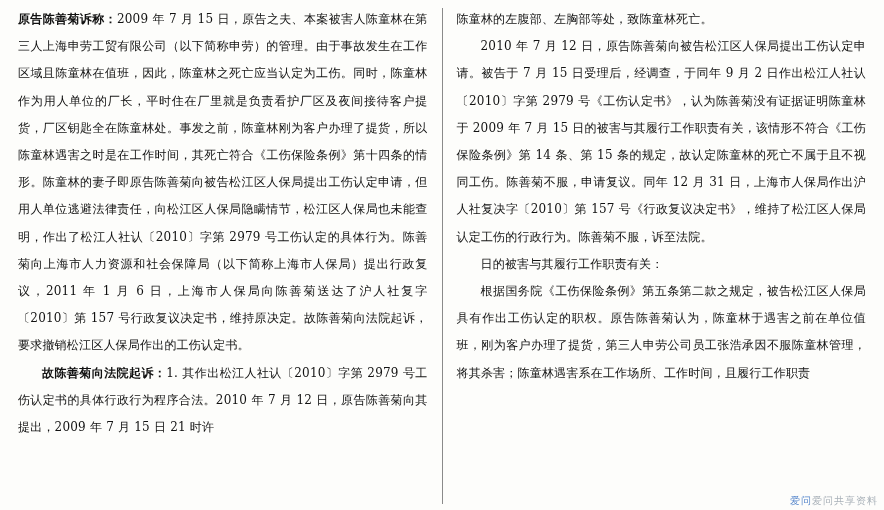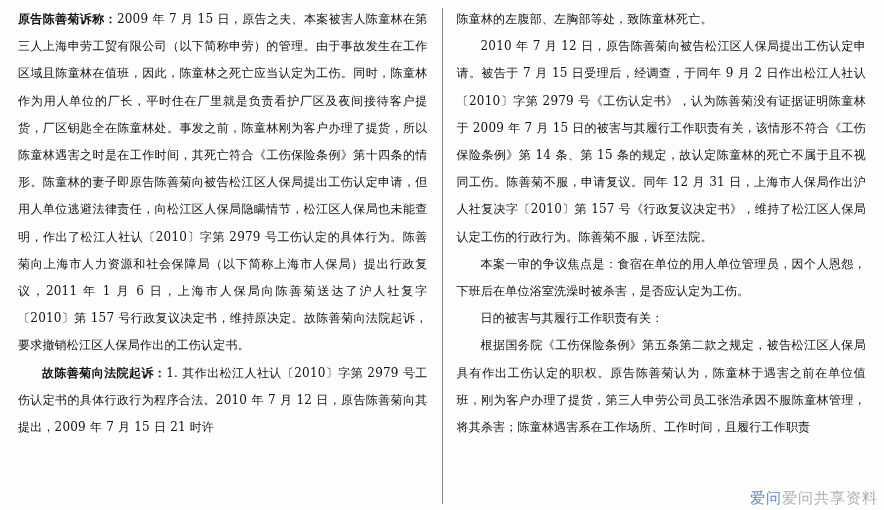--- a/index.html
+++ b/index.html
@@ -57,21 +57,21 @@
   p.indent {
     text-indent: 2em;
   }
   .bold {
     font-weight: bold;
   }
   .watermark {
     position: absolute;
     right: 6px;
     bottom: 2px;
-    font-size: 15px;
+    font-size: 10px;
     color: #9aa4ad;
     font-family: "DejaVu Sans", "Liberation Sans", sans-serif;
     letter-spacing: 1px;
     opacity: 0.85;
   }
   .watermark .blue {
     color: #3c74c4;
   }
 </style>
 </head>
@@ -83,21 +83,20 @@
     <div class="col left">
       <p class="para"><span class="bold">原告陈善菊诉称：</span><span>2009 年 7 月 15 日，原告之夫、本案被害人陈童林在第三人上海申劳工贸有限公司（以下简称申劳）的管理。由于事故发生在工作区域且陈童林在值班，因此，陈童林之死亡应当认定为工伤。同时，陈童林作为用人单位的厂长，平时住在厂里就是负责看护厂区及夜间接待客户提货，厂区钥匙全在陈童林处。事发之前，陈童林刚为客户办理了提货，所以陈童林遇害之时是在工作时间，其死亡符合《工伤保险条例》第十四条的情形。陈童林的妻子即原告陈善菊向被告松江区人保局提出工伤认定申请，但用人单位逃避法律责任，向松江区人保局隐瞒情节，松江区人保局也未能查明，作出了松江人社认〔2010〕字第 2979 号工伤认定的具体行为。陈善菊向上海市人力资源和社会保障局（以下简称上海市人保局）提出行政复议，2011 年 1 月 6 日，上海市人保局向陈善菊送达了沪人社复字〔2010〕第 157 号行政复议决定书，维持原决定。故陈善菊向法院起诉，要求撤销松江区人保局作出的工伤认定书。</span></p>
       <p class="para indent"><span class="bold">故陈善菊向法院起诉：</span><span>1. 其作出松江人社认〔2010〕字第 2979 号工伤认定书的具体行政行为程序合法。2010 年 7 月 12 日，原告陈善菊向其提出，2009 年 7 月 15 日 21 时许</span></p>
     </div>
 
     <div class="divider"></div>
 
     <div class="col right">
       <p class="para"><span>陈童林的左腹部、左胸部等处，致陈童林死亡。</span></p>
       <p class="para indent"><span>2010 年 7 月 12 日，原告陈善菊向被告松江区人保局提出工伤认定申请。被告于 7 月 15 日受理后，经调查，于同年 9 月 2 日作出松江人社认〔2010〕字第 2979 号《工伤认定书》，认为陈善菊没有证据证明陈童林于 2009 年 7 月 15 日的被害与其履行工作职责有关，该情形不符合《工伤保险条例》第 14 条、第 15 条的规定，故认定陈童林的死亡不属于且不视同工伤。陈善菊不服，申请复议。同年 12 月 31 日，上海市人保局作出沪人社复决字〔2010〕第 157 号《行政复议决定书》，维持了松江区人保局认定工伤的行政行为。陈善菊不服，诉至法院。</span></p>
-      <p class="para indent"><span>本案一审的争议焦点是：食宿在单位的用人单位管理员，因个人恩怨，下班后在单位浴室洗澡时被杀害，是否应认定为工伤。</span></p>
       <p class="para indent"><span>日的被害与其履行工作职责有关：</span></p>
       <p class="para indent"><span>根据国务院《工伤保险条例》第五条第二款之规定，被告松江区人保局具有作出工伤认定的职权。原告陈善菊认为，陈童林于遇害之前在单位值班，刚为客户办理了提货，第三人申劳公司员工张浩承因不服陈童林管理，将其杀害；陈童林遇害系在工作场所、工作时间，且履行工作职责</span></p>
     </div>
 
   </div>
 
   <div class="watermark"><span class="blue">爱问</span><span>爱问共享资料</span></div>
 </div>
 
 </body></html>

